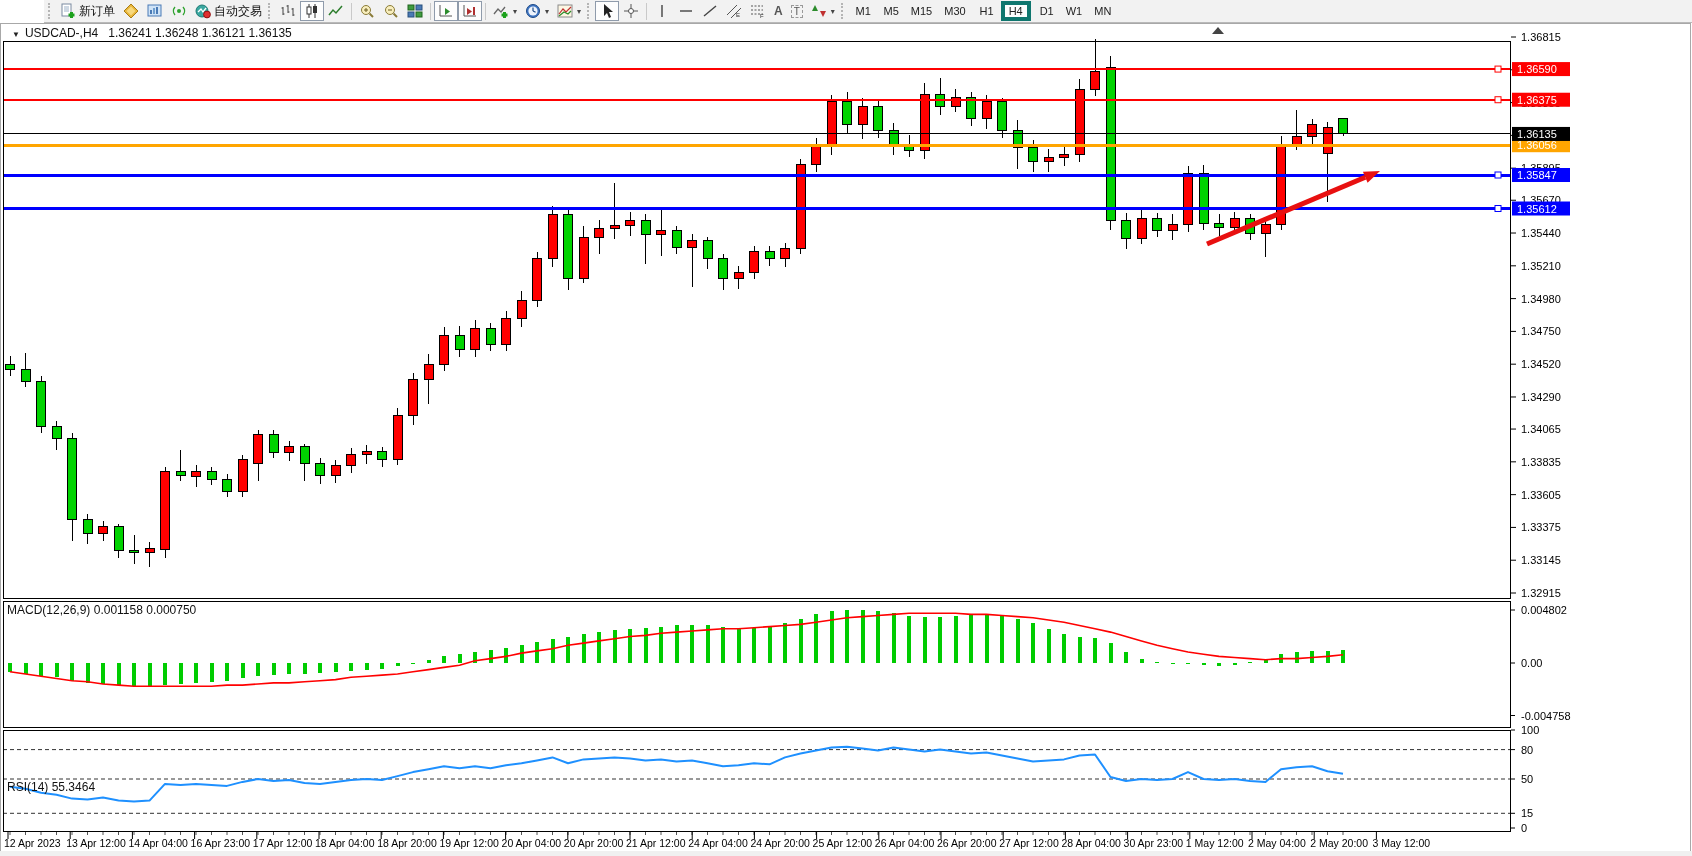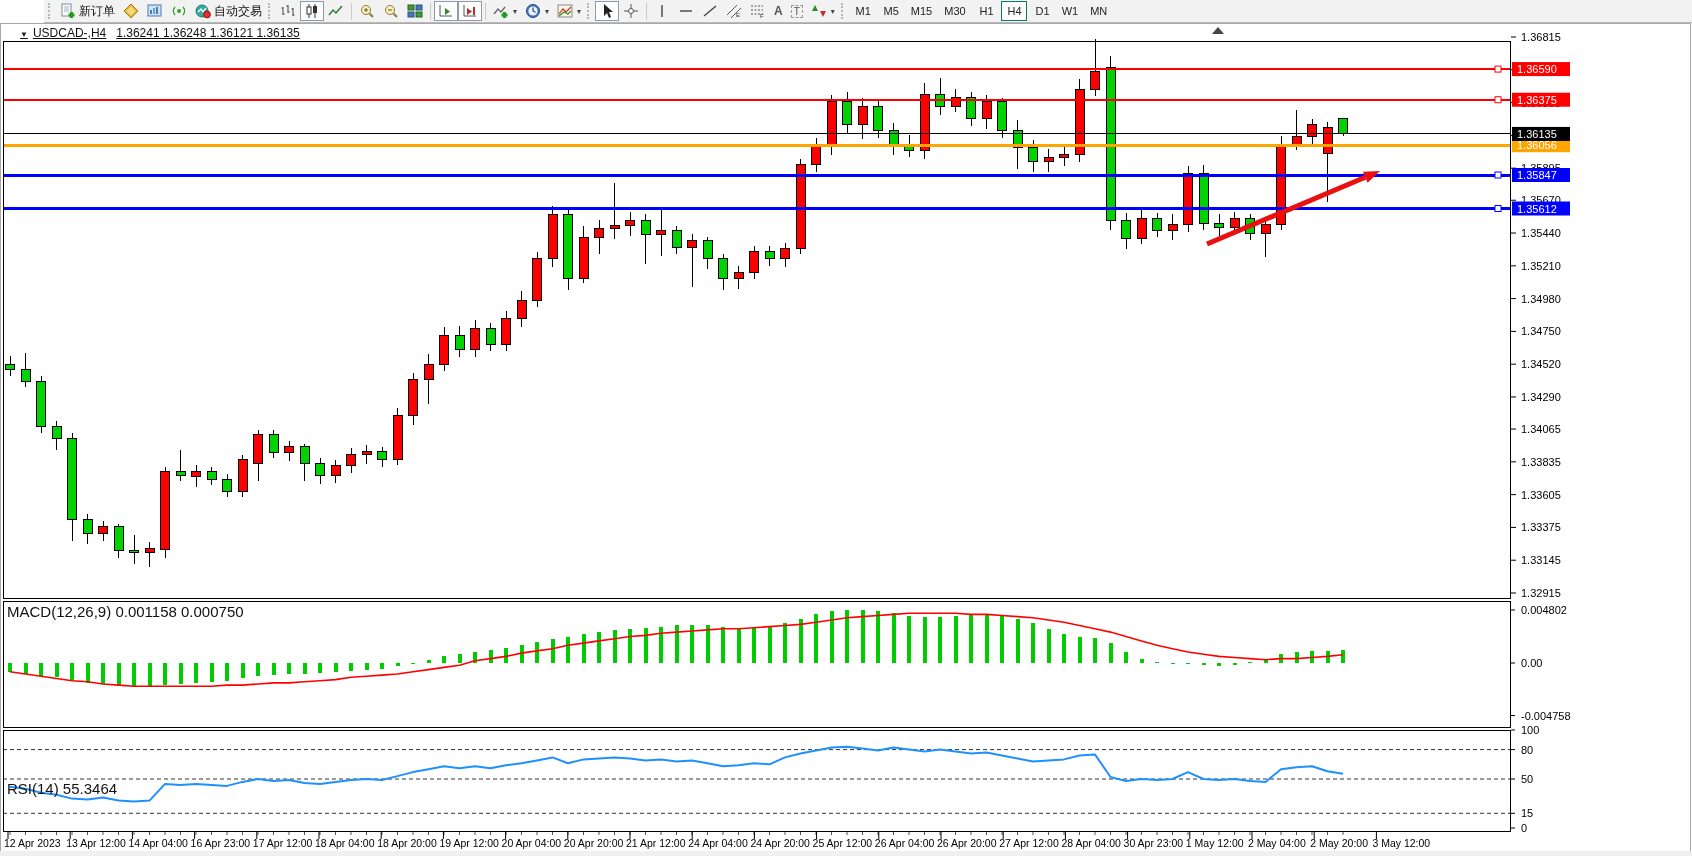--- a/index.html
+++ b/index.html
@@ -14,33 +14,33 @@
   .grip { width:5px; height:16px; border-left:2px dotted #b5b5b5; margin:0 3px 0 2px; }
   .sep  { width:1px; height:17px; background:#c9c9c9; margin:0 3px; }
   .tb-btn { display:flex; align-items:center; gap:3px; height:20px; padding:0 3px;
     border:1px solid transparent; background:transparent; cursor:default;
     font-family:"Liberation Sans",sans-serif; }
   .tb-btn.pressed { background:#fdfdfd; border:1px solid #8f9bab; }
   .tb-label { font-size:12px; color:#111; white-space:nowrap; }
   .tf-btn { height:20px; min-width:26px; padding:0 4px; font-size:11px; color:#222;
     border:1px solid transparent; background:transparent; margin:0 1px;
     font-family:"Liberation Sans",sans-serif;text-align:right; }
-  .tf-btn.pressed { background:#fdfdfd; border:1px solid #0f766e; }
+  .tf-btn.pressed { background:#fdfdfd; border:4px solid #0f766e; }
   .caret { font-size:8px; color:#444; margin-left:1px; }
   .spacer { flex:1; }
   .icon16 { width:16px; height:16px; display:block; }
   .glyphA { font-size:12px; font-weight:bold; color:#555; }
   .glyphT { font-size:10px; color:#555; border:1px dashed #999; padding:0 2px; line-height:11px; }
 
   
-  #title-strip { position:absolute; top:26px; left:20px; z-index:3; font-size:12px;
-    color:#111; white-space:nowrap;text-decoration:underline; }
+  #title-strip { position:absolute; top:26px; left:12px; z-index:3; font-size:12px;
+    color:#111; white-space:nowrap; }
   #title-strip .tri { font-size:8px; margin-right:5px; color:#222; }
   #title-strip .ohlc { margin-left:10px; }
-  .ind-label { position:absolute; left:7px; z-index:3; font-size:15px; color:#111;
+  .ind-label { position:absolute; left:7px; z-index:3; font-size:12px; color:#111;
     white-space:nowrap; }
   #macd-label { top:603px; }
   #rsi-label  { top:732px;margin-top:48px; }
   #chart-canvas { position:absolute; top:0; left:0; z-index:1; }
   svg text { font-family:"Liberation Sans",sans-serif; }
 </style>
 </head>
 <body>
 
 <div id="root">

